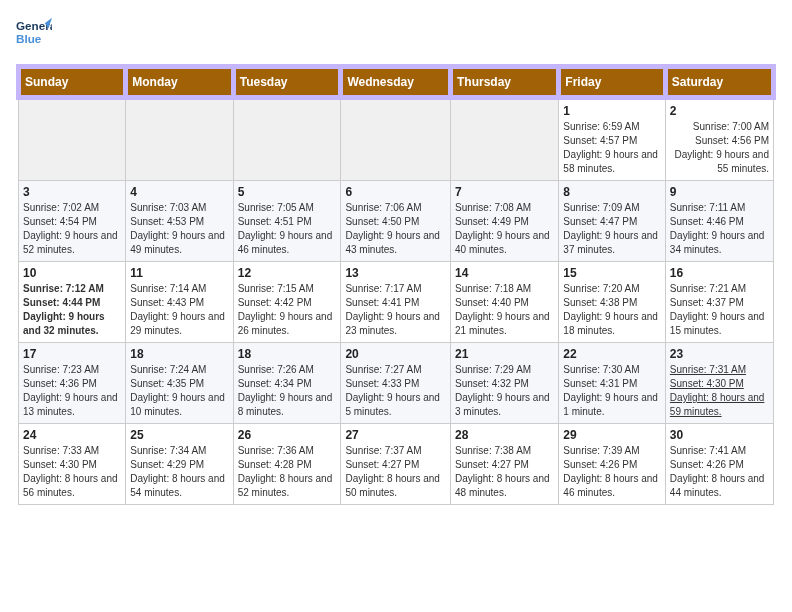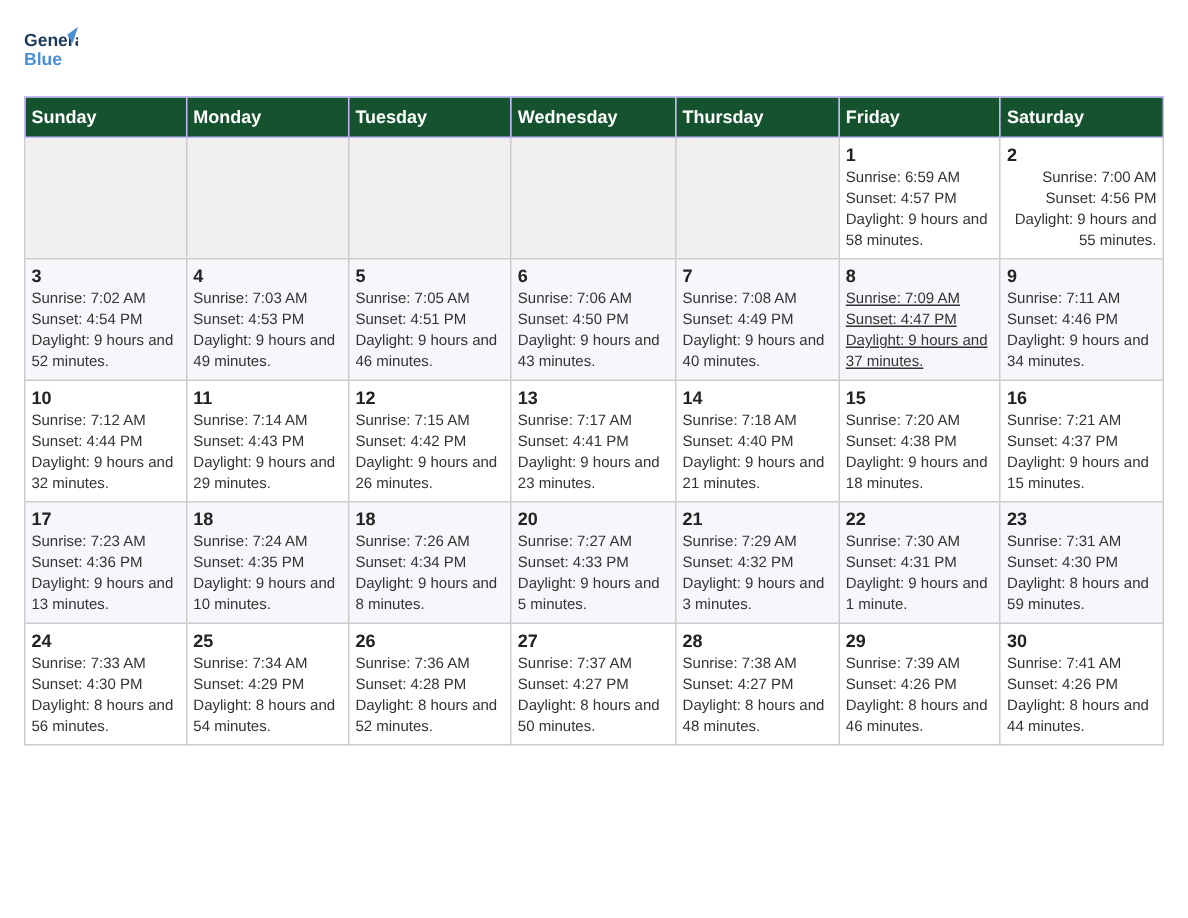--- a/index.html
+++ b/index.html
@@ -27,26 +27,26 @@
     .location {
       font-size: 16px;
       color: #555;
     }
     .calendar {
       width: 100%;
       border-collapse: collapse;
       font-size: 11px;
     }
     .calendar th {
-      background-color: #14532d;
+      background-color: #a16207;
       color: #fff;
       padding: 6px 4px;
       text-align: left;
       font-size: 12px;
-      border: 1px solid #c4b5fd;
+      border: 5px solid #c4b5fd;
     }
     .calendar td {
       border: 1px solid #ccc;
       vertical-align: top;
       padding: 4px;
       width: 113px;
       min-height: 80px;
       background: #fff;
     }
     .calendar tr:nth-child(even) td {
@@ -152,35 +152,35 @@
 Daylight: 9 hours and 43 minutes.</div>
         </td>
         <td>
           <div class="day-number">7</div>
           <div class="day-info" style="white-space: pre-line;">Sunrise: 7:08 AM
 Sunset: 4:49 PM
 Daylight: 9 hours and 40 minutes.</div>
         </td>
         <td>
           <div class="day-number">8</div>
-          <div class="day-info" style="white-space: pre-line; text-decoration: underline;">Sunrise: 7:09 AM
+          <div class="day-info" style="white-space: pre-line;">Sunrise: 7:09 AM
 Sunset: 4:47 PM
 Daylight: 9 hours and 37 minutes.</div>
         </td>
         <td>
           <div class="day-number">9</div>
           <div class="day-info" style="white-space: pre-line;">Sunrise: 7:11 AM
 Sunset: 4:46 PM
 Daylight: 9 hours and 34 minutes.</div>
         </td>
       </tr>
       <tr>
         <td>
           <div class="day-number">10</div>
-          <div class="day-info" style="white-space: pre-line;">Sunrise: 7:12 AM
+          <div class="day-info" style="white-space: pre-line; font-weight: bold;">Sunrise: 7:12 AM
 Sunset: 4:44 PM
 Daylight: 9 hours and 32 minutes.</div>
         </td>
         <td>
           <div class="day-number">11</div>
           <div class="day-info" style="white-space: pre-line;">Sunrise: 7:14 AM
 Sunset: 4:43 PM
 Daylight: 9 hours and 29 minutes.</div>
         </td>
         <td>
@@ -246,21 +246,21 @@
 Daylight: 9 hours and 3 minutes.</div>
         </td>
         <td>
           <div class="day-number">22</div>
           <div class="day-info" style="white-space: pre-line;">Sunrise: 7:30 AM
 Sunset: 4:31 PM
 Daylight: 9 hours and 1 minute.</div>
         </td>
         <td>
           <div class="day-number">23</div>
-          <div class="day-info" style="white-space: pre-line;">Sunrise: 7:31 AM
+          <div class="day-info" style="white-space: pre-line; text-decoration: underline;">Sunrise: 7:31 AM
 Sunset: 4:30 PM
 Daylight: 8 hours and 59 minutes.</div>
         </td>
       </tr>
       <tr>
         <td>
           <div class="day-number">24</div>
           <div class="day-info" style="white-space: pre-line;">Sunrise: 7:33 AM
 Sunset: 4:30 PM
 Daylight: 8 hours and 56 minutes.</div>

